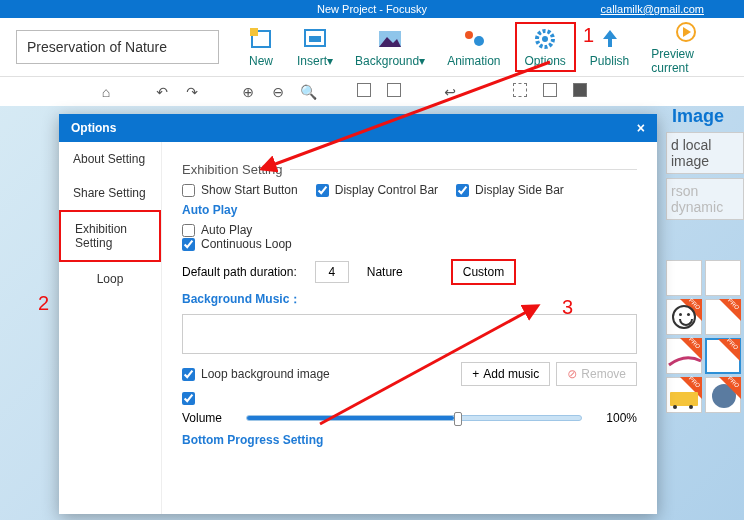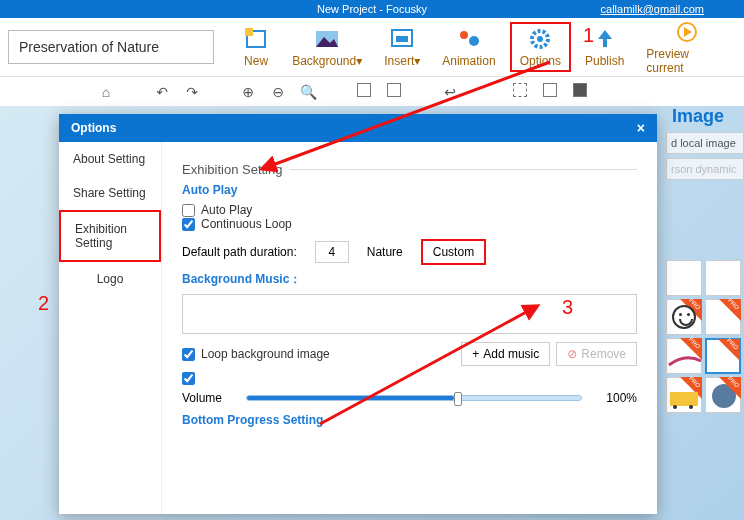--- a/index.html
+++ b/index.html
@@ -1,32 +1,32 @@
 <!DOCTYPE html>
 <html><head>
 <meta charset="utf-8">
 <style>
 *{box-sizing:border-box;margin:0;padding:0;font-family:"Segoe UI",Tahoma,sans-serif}
 body{width:744px;height:520px;overflow:hidden;background:linear-gradient(135deg,#d9ecf5 0%,#c5def0 50%,#aed0ea 100%);font-size:12px}
 .titlebar{height:18px;background:#0b74d0;color:#fff;display:flex;justify-content:center;align-items:center;position:relative;font-size:11px}
 .titlebar .email{position:absolute;right:40px;text-decoration:underline;font-size:11px;color:#fff}
-.ribbon{height:58px;background:#fff;display:flex;align-items:center;padding:4px 8px;gap:6px}
+.ribbon{height:58px;background:#fff;display:flex;align-items:center;padding:4px 16px;gap:6px}
 .project-name{width:210px;height:34px;border:1px solid #bbb;padding:6px 10px;font-size:14px;color:#333;margin-right:14px}
-.ribbon-btn{display:flex;flex-direction:column;align-items:center;gap:2px;padding:2px 8px;font-size:12px;color:#a16207;cursor:pointer}
+.ribbon-btn{display:flex;flex-direction:column;align-items:center;gap:2px;padding:2px 8px;font-size:12px;color:#0f766e;cursor:pointer}
 .ribbon-btn .ic{width:28px;height:26px;display:flex;align-items:center;justify-content:center;font-size:20px}
 .ribbon-btn.highlight{border:2px solid #e11}
 .callout{position:absolute;font-size:20px;color:#e11;font-weight:400}
 .tools{height:30px;background:#fff;border-top:1px solid #e0e0e0;display:flex;align-items:center;padding:0 10px;gap:14px}
 .tools span{color:#555;font-size:14px;cursor:pointer;width:16px;text-align:center}
 .dotted-sq{width:14px;height:14px;border:1px dashed #777;display:inline-block}
 .solid-sq{width:14px;height:14px;border:1px solid #777;display:inline-block}
 .stage{position:relative;height:414px}
 .side-title{position:absolute;right:20px;top:0;color:#0b74d0;font-size:18px;font-weight:600}
 .side-items{position:absolute;right:0;top:26px;width:78px}
-.side-btn{border:1px solid #ccc;background:#ecf3f9;padding:4px;font-size:11px;color:#555;margin-bottom:4px}
+.side-btn{border:1px solid #ccc;background:#ecf3f9;padding:4px;font-size:14px;color:#555;margin-bottom:4px}
 .side-btn.mute{color:#bbb}
 .grid{position:absolute;right:0;top:154px;width:78px;display:grid;grid-template-columns:repeat(2,36px);gap:3px}
 .tile{width:36px;height:36px;border:1px solid #ccc;background:#fff;position:relative}
 .tile .pro{position:absolute;top:-1px;right:-1px;width:0;height:0;border-left:22px solid transparent;border-top:22px solid #e52}
 .tile .pro::after{content:"PRO";position:absolute;top:-20px;right:1px;color:#fff;font-size:6px;transform:rotate(45deg)}
 .tile.sel{border:2px solid #2c8fd6}
 .dialog{position:absolute;left:59px;top:8px;width:598px;height:400px;background:#fff;box-shadow:0 4px 16px rgba(0,0,0,.3)}
 .dlg-title{height:28px;background:#0b74d0;color:#fff;display:flex;align-items:center;padding:0 12px;font-size:12px;font-weight:600}
 .dlg-close{margin-left:auto;cursor:pointer;font-size:14px}
 .dlg-body{display:flex;height:372px}
@@ -70,34 +70,34 @@
         <svg width="26" height="24">
           <rect x="4" y="4" width="18" height="16" fill="#fff" stroke="#2c8fd6" stroke-width="2"></rect>
           <rect x="2" y="1" width="8" height="8" fill="#f5c43a"></rect>
         </svg>
       </span>
     <span>New</span>
   </div>
   <div class="ribbon-btn">
     <span class="ic">
         <svg width="26" height="24">
+          <rect x="3" y="3" width="20" height="16" fill="#fff" stroke="#2c8fd6" stroke-width="2"></rect>
+          <rect x="7" y="9" width="12" height="6" fill="#2c8fd6"></rect>
+        </svg>
+      </span>
+    <span><span>Insert</span>▾</span>
+  </div>
+  <div class="ribbon-btn">
+    <span class="ic">
+        <svg width="26" height="24">
           <rect x="2" y="4" width="22" height="16" fill="#8fc5ea"></rect>
           <polygon points="2,20 10,10 16,16 20,12 24,20" fill="#426"></polygon>
         </svg>
       </span>
     <span><span>Background</span>▾</span>
-  </div>
-  <div class="ribbon-btn">
-    <span class="ic">
-        <svg width="26" height="24">
-          <rect x="3" y="3" width="20" height="16" fill="#fff" stroke="#2c8fd6" stroke-width="2"></rect>
-          <rect x="7" y="9" width="12" height="6" fill="#2c8fd6"></rect>
-        </svg>
-      </span>
-    <span><span>Insert</span>▾</span>
   </div>
   <div class="ribbon-btn">
     <span class="ic">
         <svg width="26" height="24">
           <circle cx="8" cy="8" r="4" fill="#e52"></circle>
           <circle cx="18" cy="14" r="5" fill="#2c8fd6"></circle>
         </svg>
       </span>
     <span>Animation</span>
   </div>
@@ -179,45 +179,59 @@
   <div class="dialog">
     <div class="dlg-title">
       <span>Options</span>
       <span class="dlg-close">×</span>
     </div>
     <div class="dlg-body">
       <div class="dlg-side">
         <div class="it">About Setting</div>
         <div class="it">Share Setting</div>
         <div class="it sel">Exhibition Setting</div>
-        <div class="it" style="text-align:center">Logo</div>
+        <div class="it" style="text-align:center">Loop</div>
       </div>
       <div class="dlg-main">
         <div class="sec-title">
             <span>Exhibition Setting</span>
             <span class="line"></span>
           </div>
+        <div class="row">
+          <label class="ck">
+              <input type="checkbox" style="">
+              <span>Show Start Button</span>
+            </label>
+          <label class="ck">
+              <input type="checkbox" checked="" style="">
+              <span>Display Control Bar</span>
+            </label>
+          <label class="ck">
+              <input type="checkbox" checked="" style="">
+              <span>Display Side Bar</span>
+            </label>
+        </div>
         <div class="bluelink">Auto Play</div>
         <div>
             <label class="ck">
               <input type="checkbox" style="">
               <span>Auto Play</span>
             </label>
           </div>
         <div>
             <label class="ck">
               <input type="checkbox" checked="" style="">
               <span>Continuous Loop</span>
             </label>
           </div>
         <div class="row" style="margin-top:8px">
           <span>Default path duration:</span>
           <input class="numfield" value="4" style="">
           <span>Nature</span>
-          <button class="btn custom" style="">Custom</button>
+          <button class="btn custom" style="margin-left:30px">Custom</button>
         </div>
         <div class="bluelink">Background Music：</div>
         <div class="musicbox"></div>
         <div class="row">
           <label class="ck">
               <input type="checkbox" checked="" style="">
               <span>Loop background image</span>
             </label>
           <div style="margin-left:auto;display:flex;gap:6px">
             <button class="btn">

